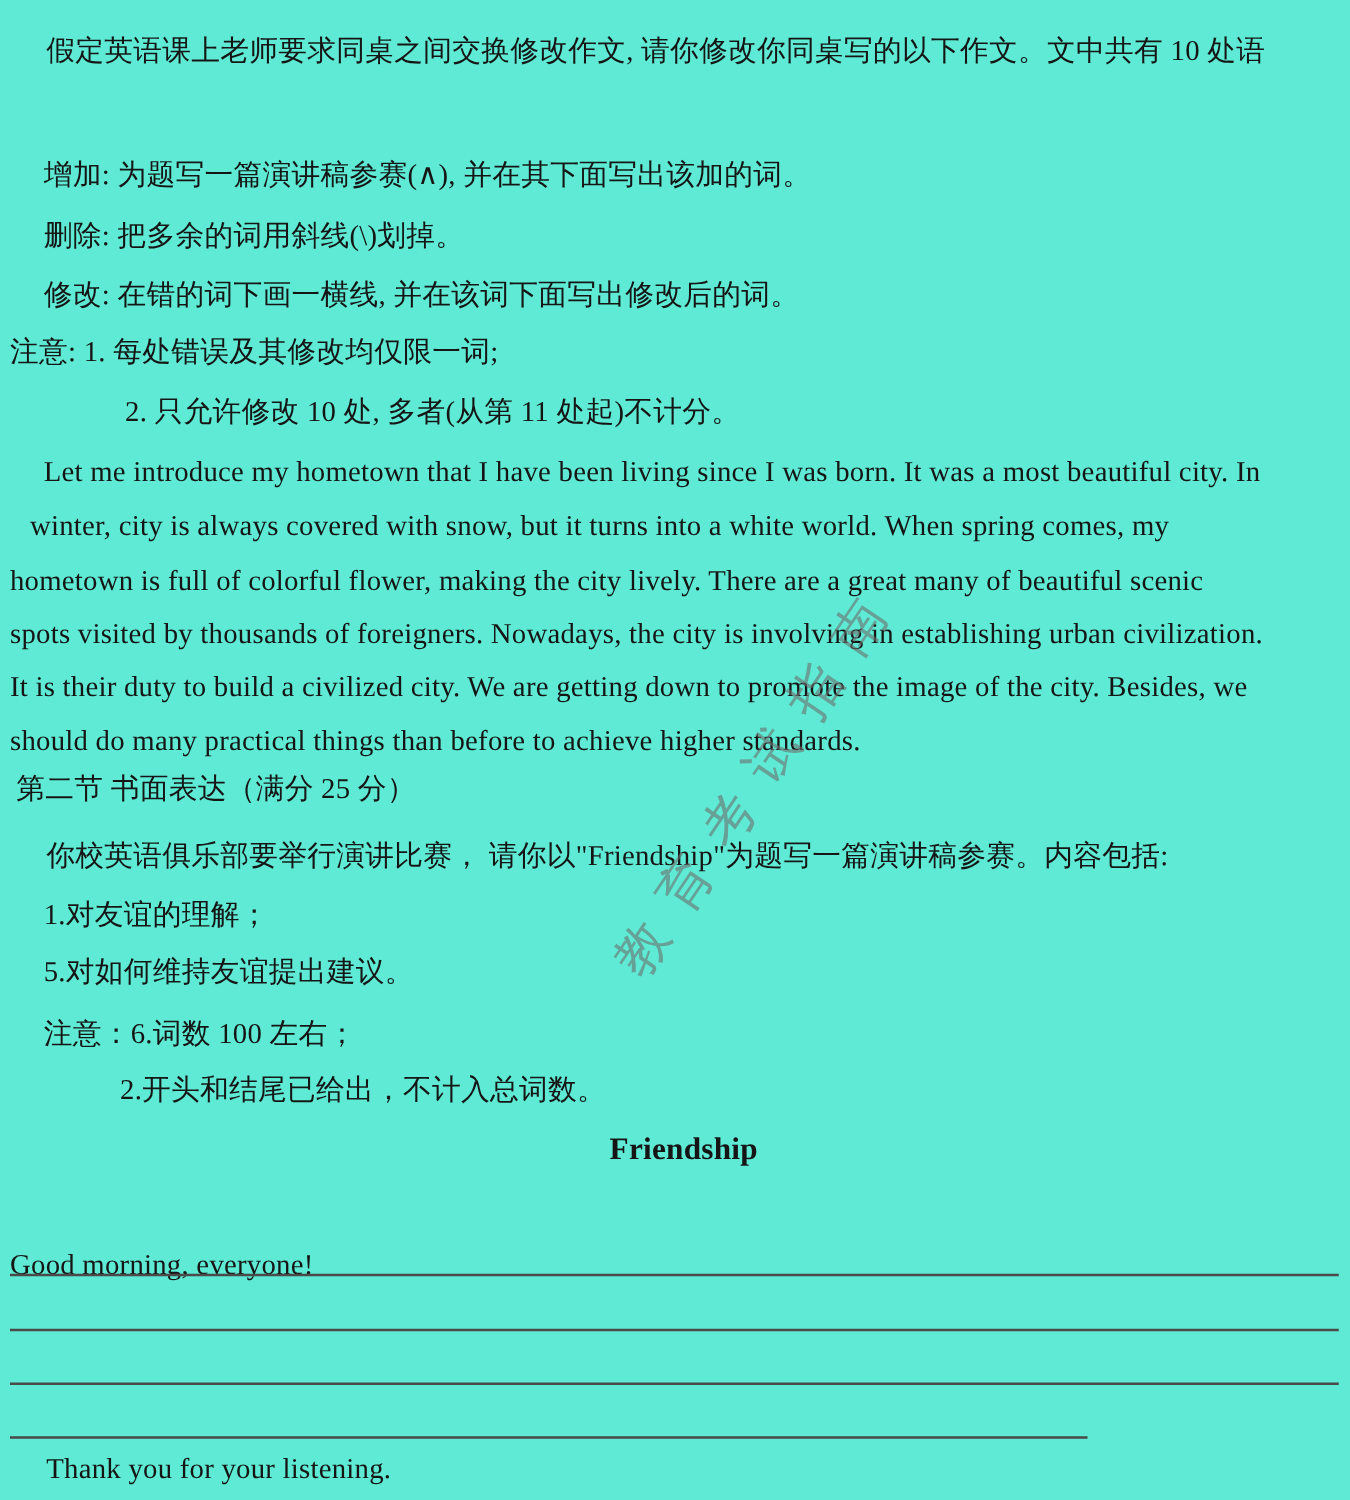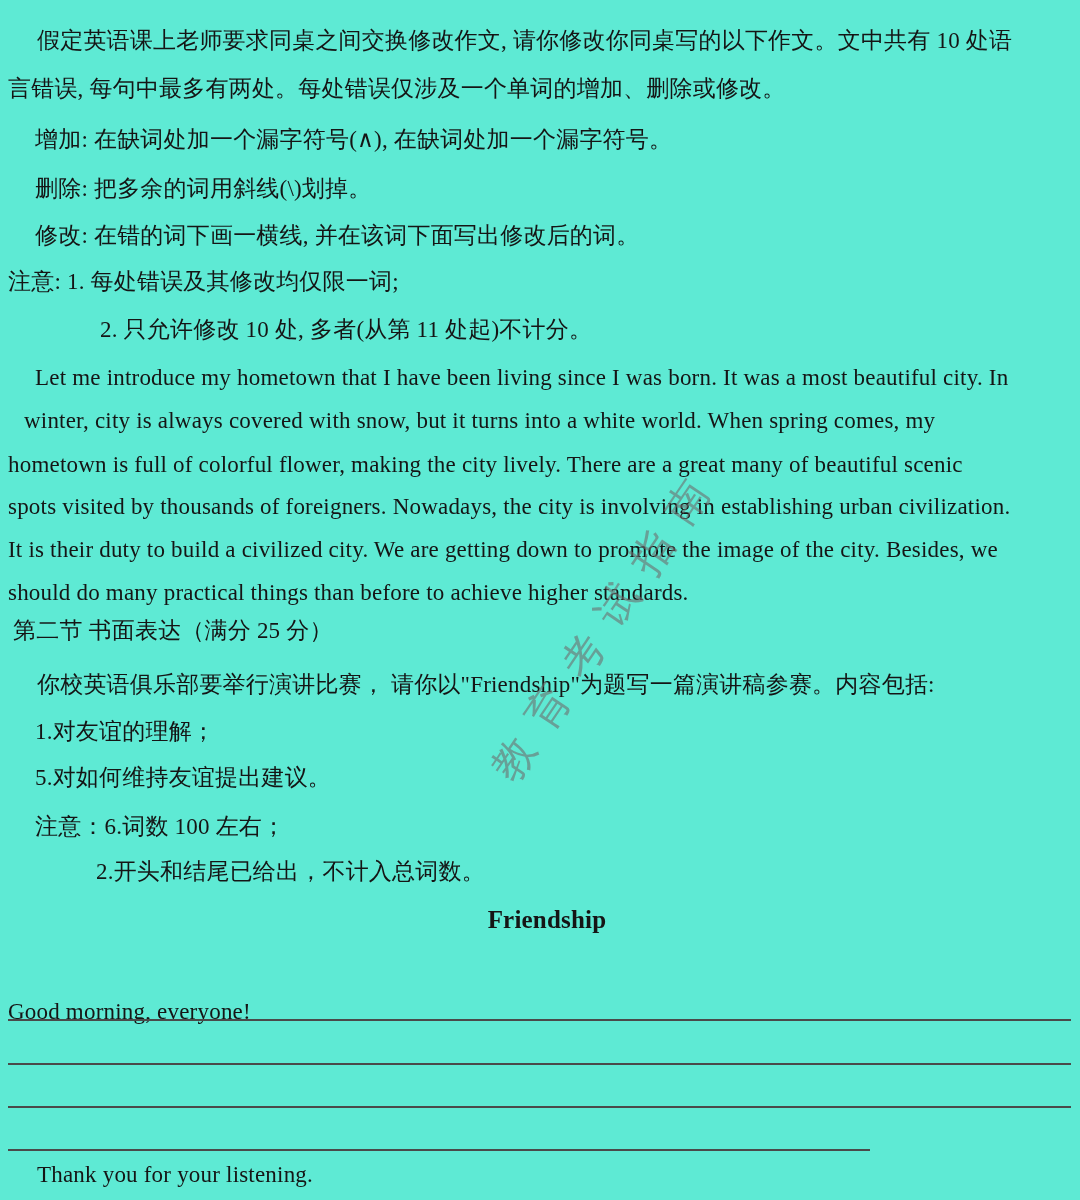--- a/index.html
+++ b/index.html
@@ -36,22 +36,21 @@
     pointer-events:none;
     font-family:"Liberation Serif","DejaVu Serif",serif;
   }
 </style>
 </head>
 <body>
 
 <div id="page">
 
   <div class="line" style="left:37px;top:26px;">假定英语课上老师要求同桌之间交换修改作文, 请你修改你同桌写的以下作文。文中共有 10 处语</div>
-  <div class="line" style="left:8px;top:74px;">言错误, 每句中最多有两处。每处错误仅涉及一个单词的增加、删除或修改。</div>
-  <div class="line" style="left:35px;top:125px;">增加: 在缺词处加一个漏字符号(∧), 在缺词处加一个漏字符号。</div>
+  <div class="line" style="left:35px;top:125px;">增加: 为题写一篇演讲稿参赛(∧), 并在其下面写出该加的词。</div>
   <div class="line" style="left:35px;top:221px;">修改: 在错的词下画一横线, 并在该词下面写出修改后的词。</div>
   <div class="line" style="left:35px;top:174px;">删除: 把多余的词用斜线(\)划掉。</div>
   <div class="line" style="left:8px;top:267px;">注意: 1. 每处错误及其修改均仅限一词;</div>
   <div class="line" style="left:100px;top:315px;">2. 只允许修改 10 处, 多者(从第 11 处起)不计分。</div>
 
   <div class="line" style="left:35px;top:363px;">Let me introduce my hometown that I have been living since I was born. It was a most beautiful city. In</div>
   <div class="line" style="left:24px;top:406px;">winter, city is always covered with snow, but it turns into a white world. When spring comes, my</div>
   <div class="line" style="left:8px;top:450px;">hometown is full of colorful flower, making the city lively. There are a great many of beautiful scenic</div>
   <div class="line" style="left:8px;top:492px;">spots visited by thousands of foreigners. Nowadays, the city is involving in establishing urban civilization.</div>
   <div class="line" style="left:8px;top:535px;">It is their duty to build a civilized city. We are getting down to promote the image of the city. Besides, we</div>

